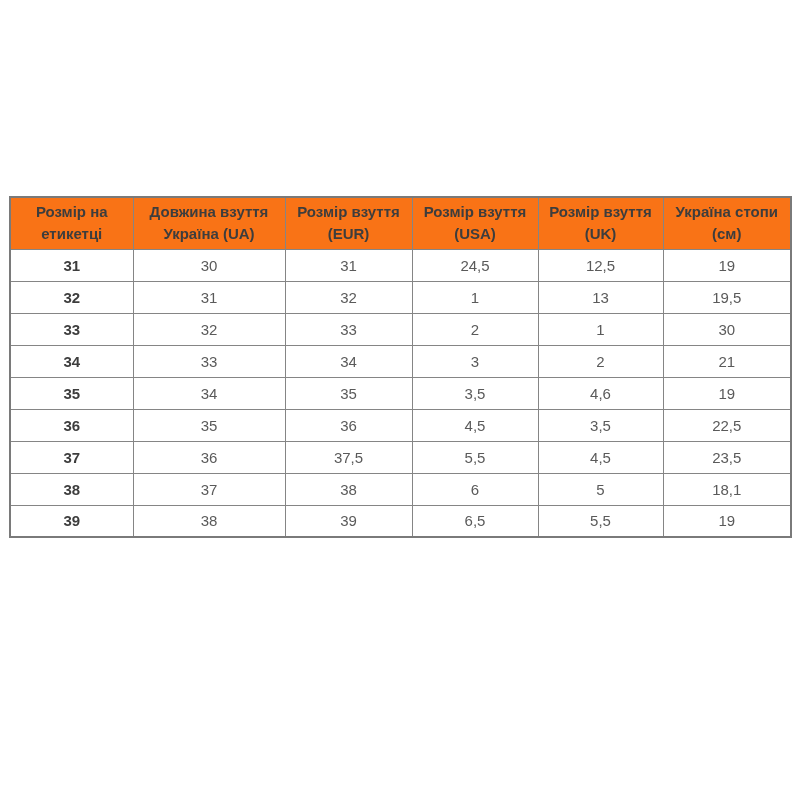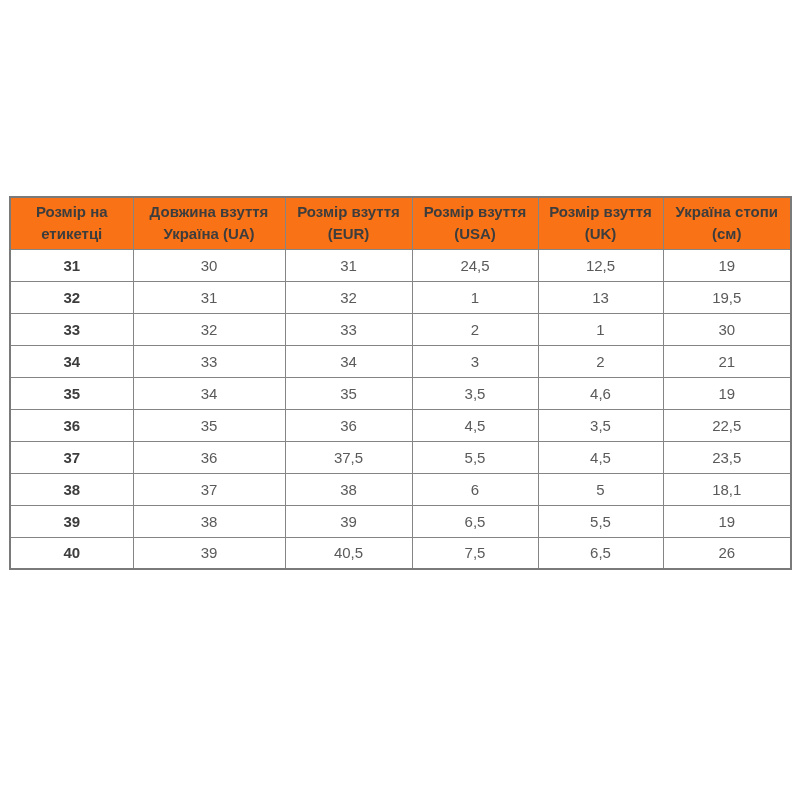--- a/index.html
+++ b/index.html
@@ -149,23 +149,15 @@
           <td>18,1</td>
         </tr>
         <tr>
           <td>39</td>
           <td>38</td>
           <td>39</td>
           <td>6,5</td>
           <td>5,5</td>
           <td>19</td>
         </tr>
-        <tr>
-          <td>40</td>
-          <td>39</td>
-          <td>40,5</td>
-          <td>7,5</td>
-          <td>6,5</td>
-          <td>26</td>
-        </tr>
       </tbody>
   </table>
 </div>
 
 </body></html>

